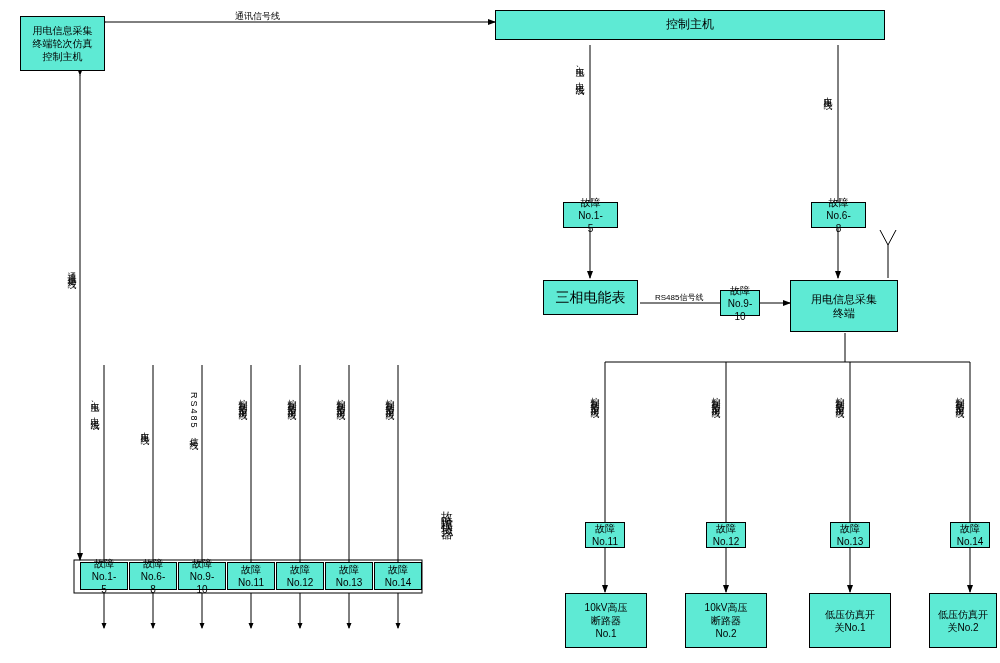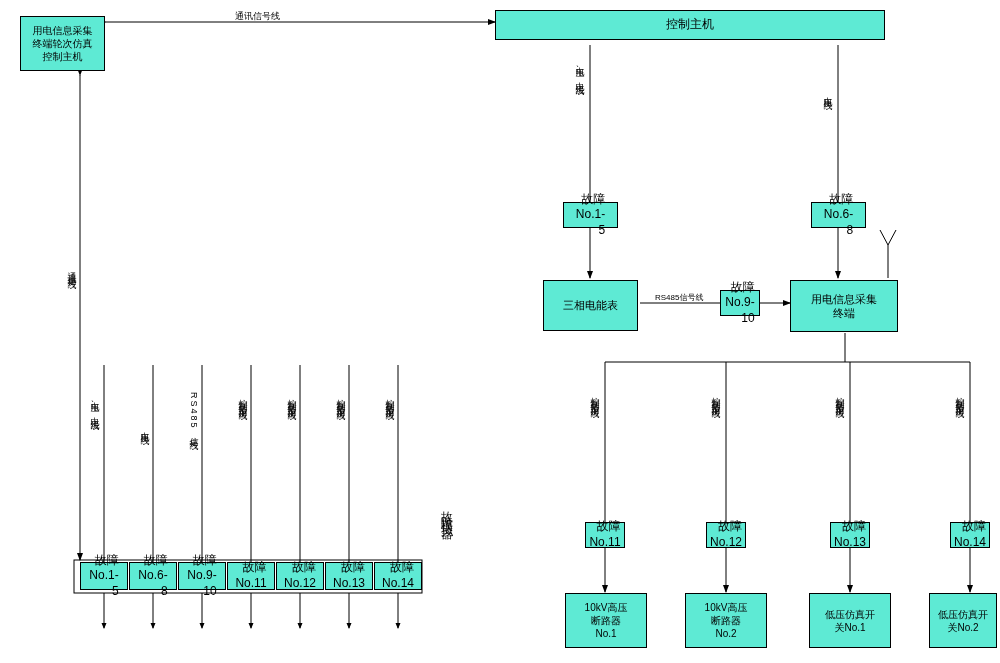--- a/index.html
+++ b/index.html
@@ -16,23 +16,22 @@
       position: absolute;
       border: 1px solid #000;
       background: #5eead4;
       display: flex;
       align-items: center;
       justify-content: center;
       text-align: center;
       line-height: 1.3;
     }
     .small-box {
-      font-size: 12px;
+      font-size: 10px;
       padding: 12px;
-      text-align: right;
     }
     .vert-text {
       position: absolute;
       writing-mode: vertical-rl;
       font-size: 9px;
       letter-spacing: 2px;
     }
     .label-h {
       position: absolute;
       font-size: 9px;
@@ -98,21 +97,21 @@
   <line x1="349" y1="593" x2="349" y2="628" stroke="#000" marker-end="url(#arrow-s)"></line>
   <line x1="398" y1="593" x2="398" y2="628" stroke="#000" marker-end="url(#arrow-s)"></line>
 </svg>
 
 <div class="box" style="left:20px; top:16px; width:85px; height:55px; font-size:10px; white-space:pre-line">用电信息采集
 终端轮次仿真
 控制主机</div>
 
 <div class="box" style="left:495px; top:10px; width:390px; height:30px; font-size:12px">控制主机</div>
 
-<div class="box" style="left:543px; top:280px; width:95px; height:51px; font-size:11px">三相电能表</div>
+<div class="box" style="left:543px; top:280px; width:95px; height:35px; font-size:14px">三相电能表</div>
 
 <div class="box" style="left:790px; top:280px; width:108px; height:52px; font-size:11px; white-space:pre-line">用电信息采集
 终端</div>
 
 <div class="box" style="left:565px; top:593px; width:82px; height:55px; white-space:pre-line">10kV高压
 断路器
 No.1</div>
 <div class="box" style="left:685px; top:593px; width:82px; height:55px; white-space:pre-line">10kV高压
 断路器
 No.2</div>

